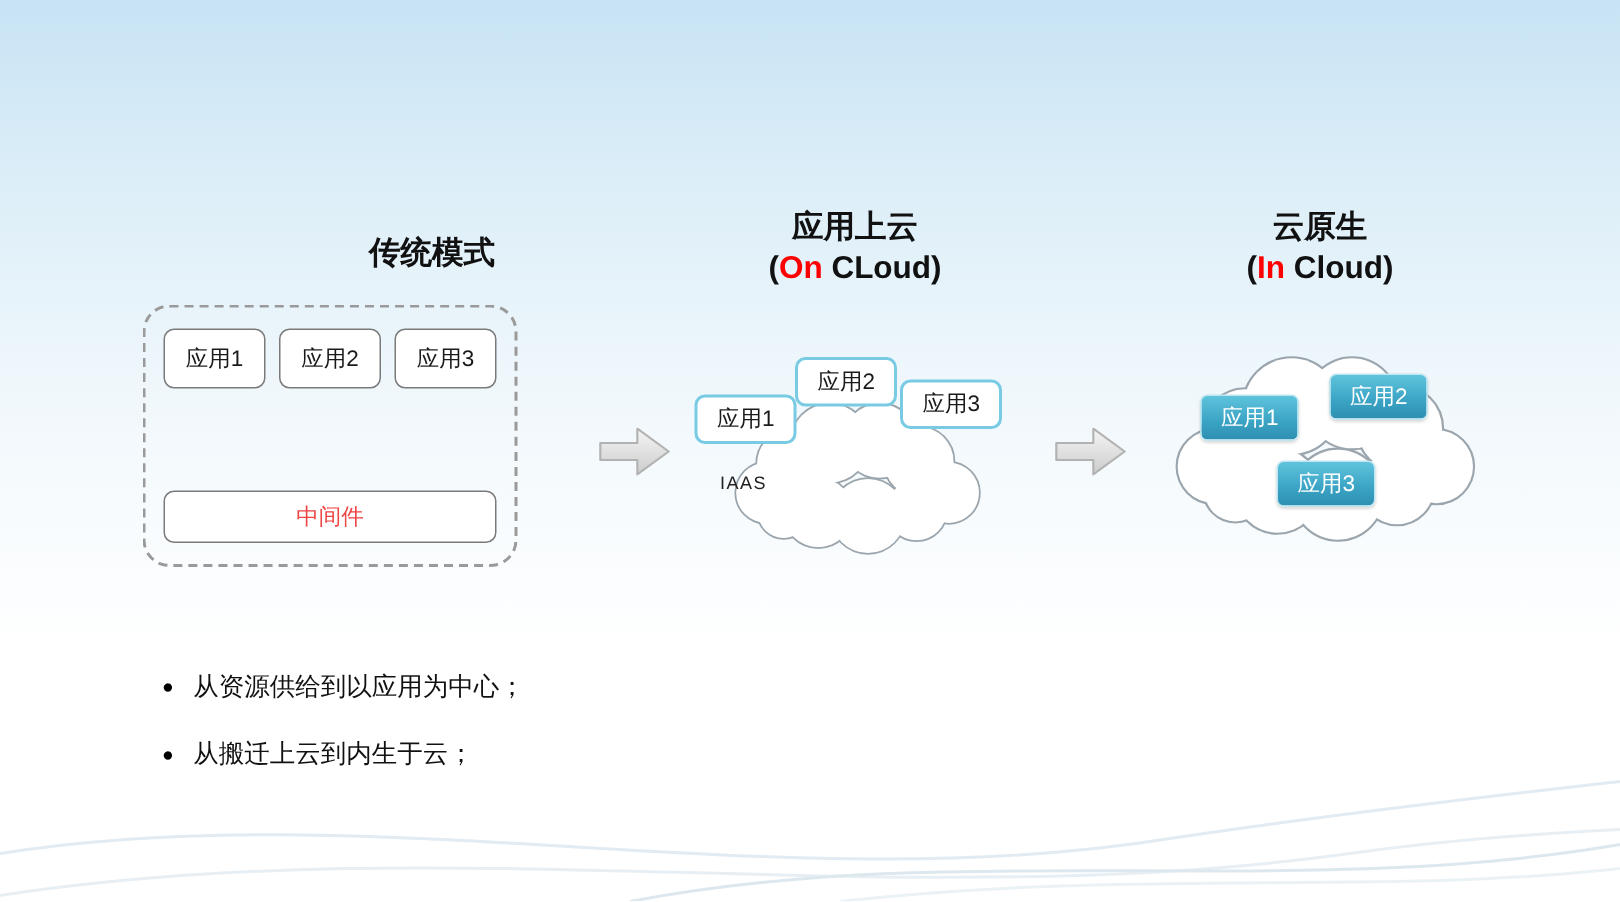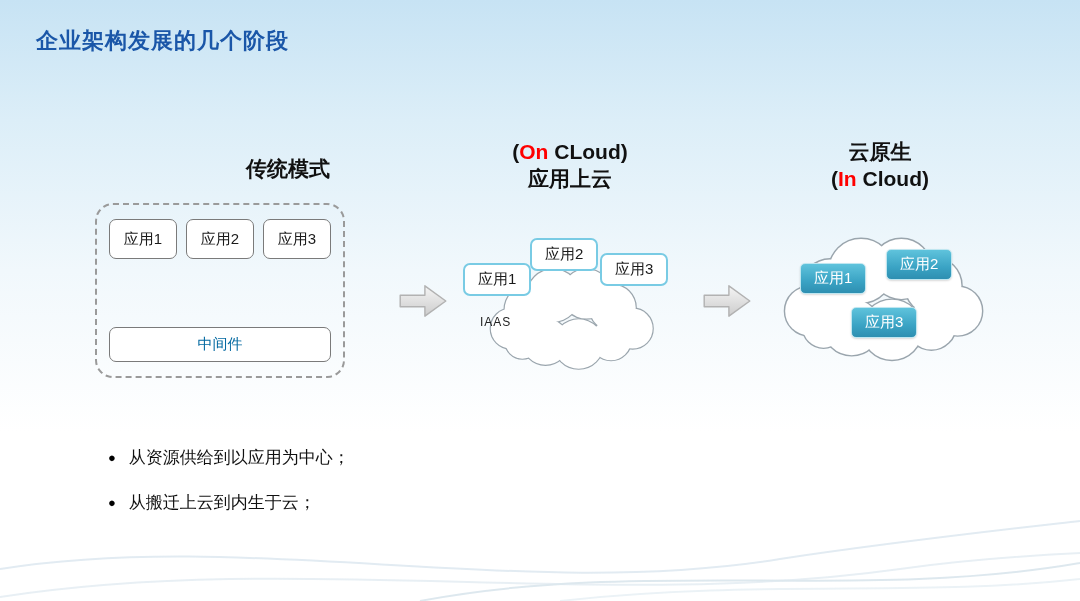--- a/index.html
+++ b/index.html
@@ -52,21 +52,21 @@
     border:1.5px solid var(--box-border-gray);border-radius:7px;
     background:#fff;
     display:flex;align-items:center;justify-content:center;
     font-size:15px;color:#1a1a1a;
   }
   .wide-box{
     height:35px;
     border:1.5px solid var(--box-border-gray);border-radius:7px;
     background:#fff;
     display:flex;align-items:center;justify-content:center;
-    font-size:15px;color:#0369a1;
+    font-size:15px;color:#ef4444;
   }
 
   
   .arrow{position:absolute;width:52px;height:38px;}
   .arrow-1{left:397px;top:282px;}
   .arrow-2{left:701px;top:282px;}
 
   
   .cloud-wrap{position:absolute;}
   .cloud-mid{left:480px;top:253px;width:185px;height:128px;}
@@ -120,29 +120,28 @@
 
 <div class="slide">
 
   <svg class="bg-waves" viewBox="0 0 1080 150" preserveAspectRatio="none">
     <path d="M0,118 C250,78 520,150 780,108 C900,90 1010,78 1080,70" stroke="#dde8f0" stroke-width="2" fill="none"></path>
     <path d="M0,146 C300,100 600,160 900,118 C970,108 1040,104 1080,102" stroke="#e4edf3" stroke-width="2" fill="none"></path>
     <path d="M420,150 C640,108 860,150 1080,112" stroke="#d8e4ec" stroke-width="2" fill="none"></path>
     <path d="M560,150 C760,128 920,146 1080,128" stroke="#e8f0f5" stroke-width="2" fill="none"></path>
   </svg>
 
-  <div class="slide-title">企业架构发展的几个阶段</div>
 
   <div class="stage-heading heading-traditional">
     <div>传统模式</div>
   </div>
 
   <div class="stage-heading heading-oncloud">
+    <div>应用上云</div>
     <div><span>(</span><span class="red">On</span><span> CLoud)</span></div>
-    <div>应用上云</div>
   </div>
 
   <div class="stage-heading heading-incloud">
     <div>云原生</div>
     <div><span>(</span><span class="red">In</span><span> Cloud)</span></div>
   </div>
 
   <div class="trad-box">
     <div class="trad-row">
       <div class="app-box">应用1</div>

